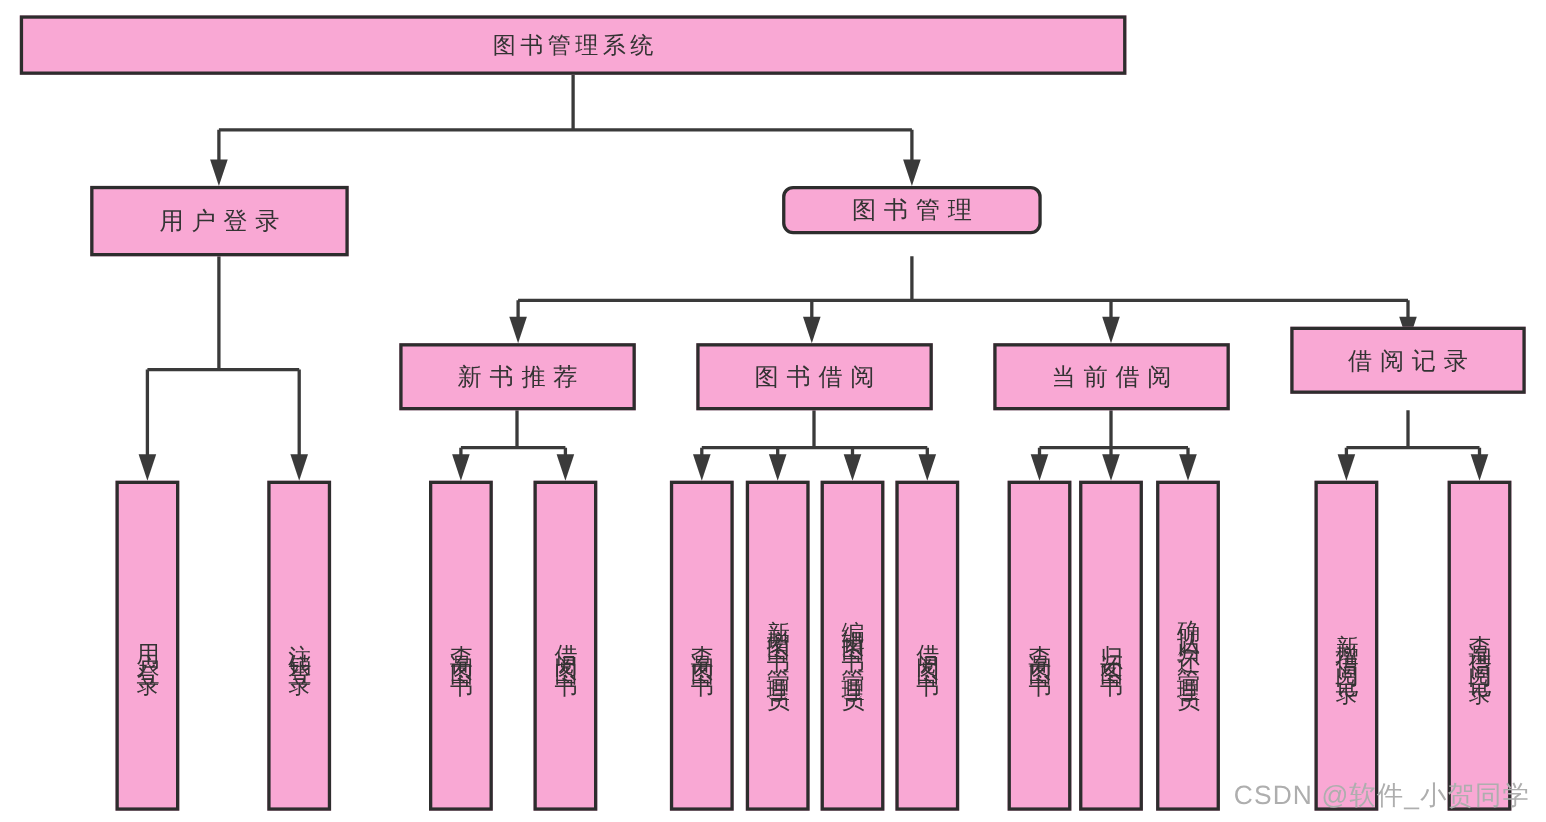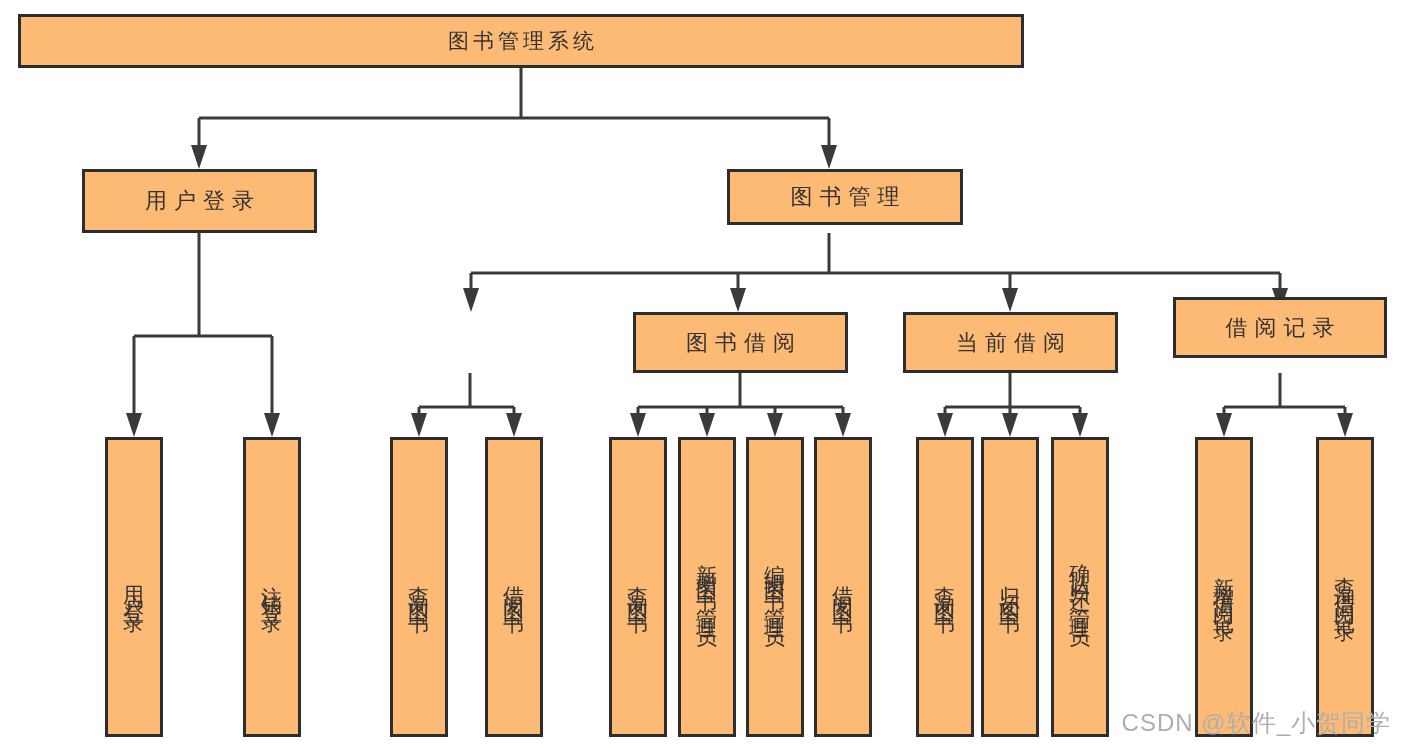--- a/index.html
+++ b/index.html
@@ -18,21 +18,21 @@
   .connectors {
     position: absolute;
     left: 0;
     top: 0;
     width: 1405px;
     height: 747px;
   }
   .node {
     position: absolute;
     box-sizing: border-box;
-    background: #fdba74;
+    background: #f9a8d4;
     border: 3px solid #2d2d2d;
     display: flex;
     align-items: center;
     justify-content: center;
     color: #333333;
   }
   .h-label {
     font-size: 22px;
     letter-spacing: 7px;
     text-indent: 7px;
@@ -114,24 +114,27 @@
     </g>
   </svg>
 
   <div class="node root" style="left:18px; top:14px; width:1006px; height:54px;">
     <span class="h-label">图书管理系统</span>
   </div>
 
   <div class="node" style="left:82px; top:169px; width:235px; height:64px;">
     <span class="h-label">用户登录</span>
   </div>
-  <div class="node" style="left:727px; top:169px; width:236px; height:56px;">
+  <div class="node" style="left:711px; top:169px; width:236px; height:44px;border-radius:10px;">
     <span class="h-label">图书管理</span>
   </div>
 
+  <div class="node" style="left:363px; top:312px; width:215px; height:61px;">
+    <span class="h-label">新书推荐</span>
+  </div>
   <div class="node" style="left:633px; top:312px; width:215px; height:61px;">
     <span class="h-label">图书借阅</span>
   </div>
   <div class="node" style="left:903px; top:312px; width:215px; height:61px;">
     <span class="h-label">当前借阅</span>
   </div>
   <div class="node" style="left:1173px; top:297px; width:214px; height:61px;">
     <span class="h-label">借阅记录</span>
   </div>
 

